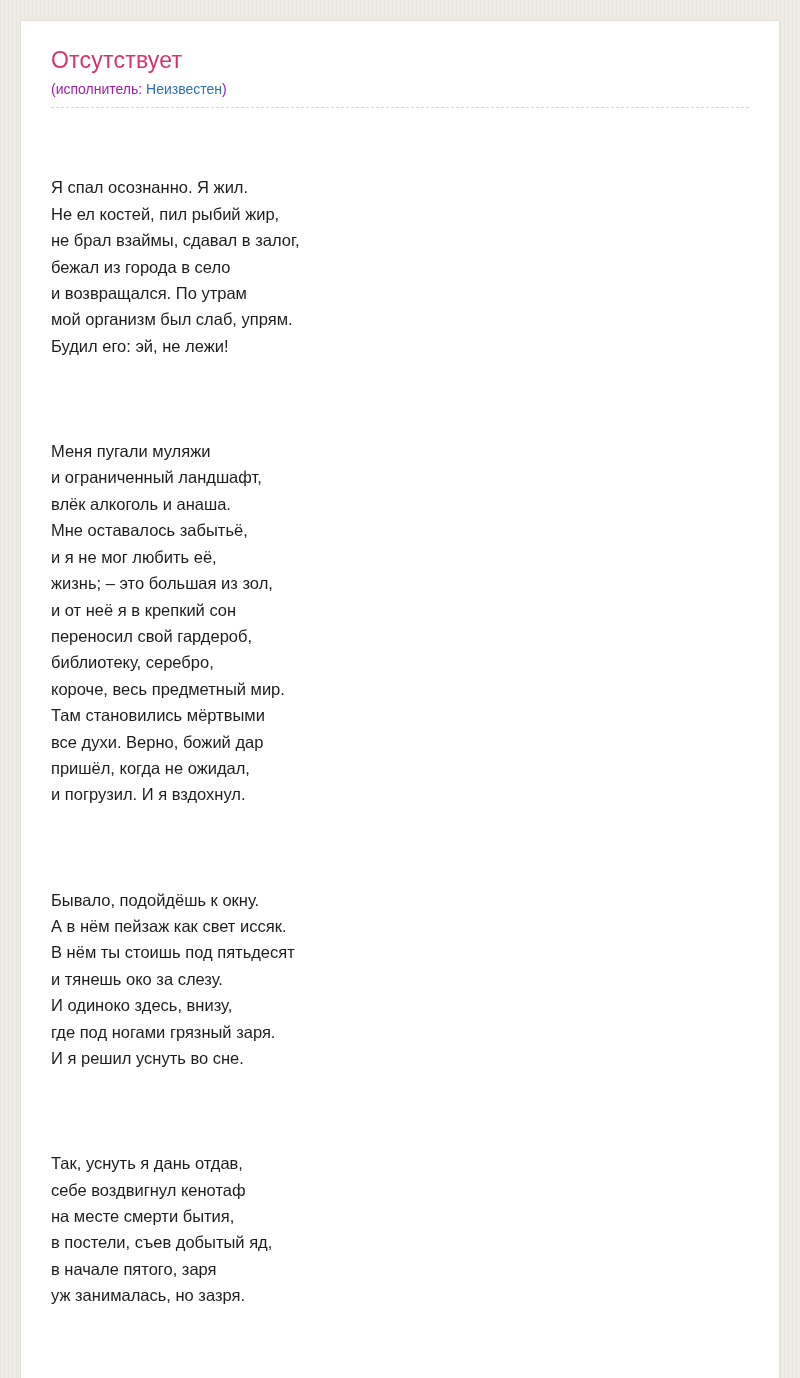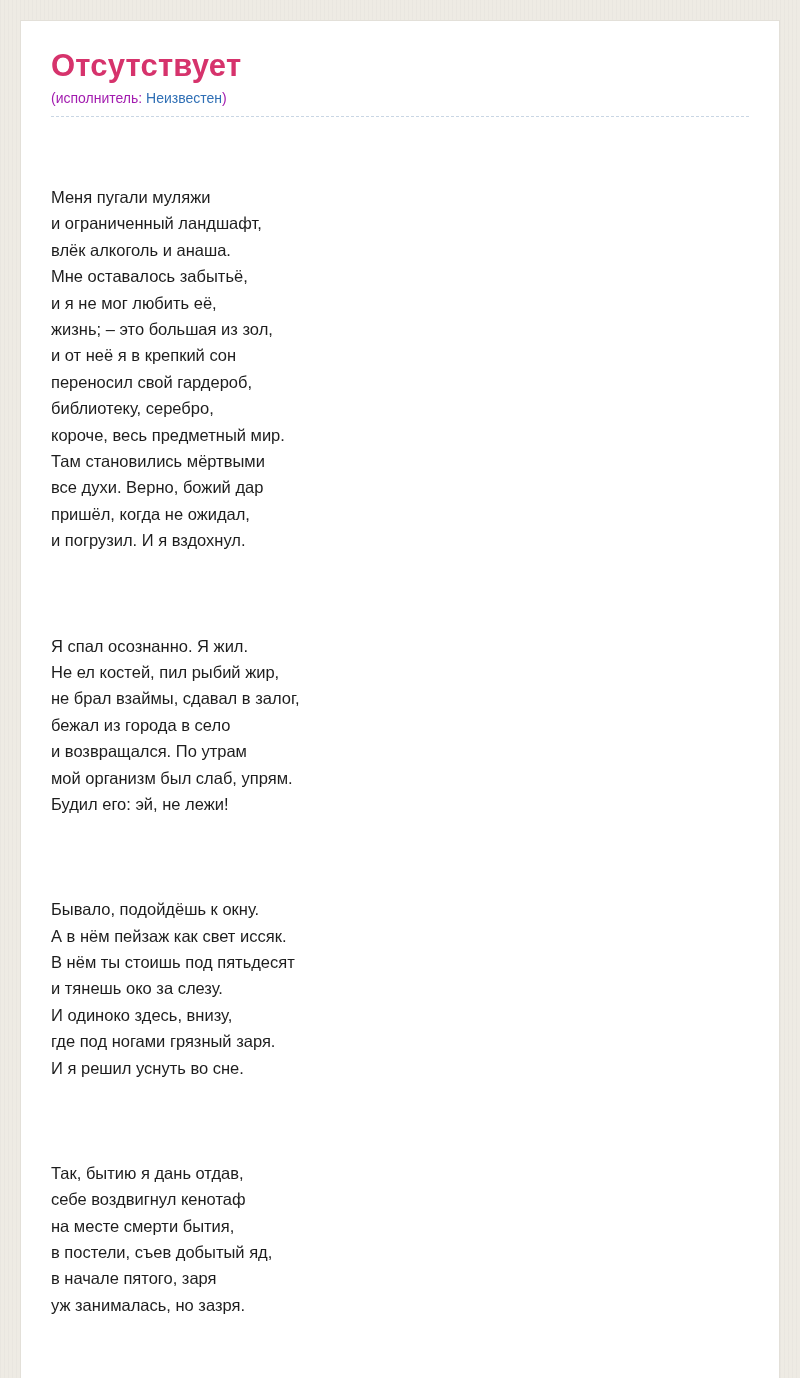--- a/index.html
+++ b/index.html
@@ -27,22 +27,22 @@
     width: 760px;
     min-height: 1338px;
     box-sizing: border-box;
     background: #ffffff;
     border: 1px solid #e3e0d9;
     box-shadow: 0 0 0 1px rgba(255,255,255,0.6) inset;
     padding: 26px 30px 40px 30px;
   }
   .song-title {
     color: #d6336c;
-    font-size: 31px;
-    font-weight: bold;
+    font-size: 23px;
+    font-weight: normal;
     line-height: 1.2;
     margin: 0 0 6px 0;
     letter-spacing: 0.2px;
   }
   .artist-line {
     font-size: 14px;
     color: #2b2b2b;
     padding-bottom: 10px;
     border-bottom: 1px dashed #c9d6e4;
     margin-bottom: 14px;
@@ -76,49 +76,49 @@
 <div class="page-frame">
   <div class="sheet">
 
     <h1 class="song-title">Отсутствует</h1>
 
     <div class="artist-line">
       <span class="paren">(исполнитель: </span><a class="artist-link" href="#">Неизвестен</a><span class="paren">)</span>
     </div>
 
     <div class="lyrics">
+      <p class="stanza">Я спал осознанно. Я жил.
+Не ел костей, пил рыбий жир,
+не брал взаймы, сдавал в залог,
+бежал из города в село
+и возвращался. По утрам
+мой организм был слаб, упрям.
+Будил его: эй, не лежи!</p>
       <p class="stanza">Меня пугали муляжи
 и ограниченный ландшафт,
 влёк алкоголь и анаша.
 Мне оставалось забытьё,
 и я не мог любить её,
 жизнь; – это большая из зол,
 и от неё я в крепкий сон
 переносил свой гардероб,
 библиотеку, серебро,
 короче, весь предметный мир.
 Там становились мёртвыми
 все духи. Верно, божий дар
 пришёл, когда не ожидал,
 и погрузил. И я вздохнул.</p>
-      <p class="stanza">Я спал осознанно. Я жил.
-Не ел костей, пил рыбий жир,
-не брал взаймы, сдавал в залог,
-бежал из города в село
-и возвращался. По утрам
-мой организм был слаб, упрям.
-Будил его: эй, не лежи!</p>
       <p class="stanza">Бывало, подойдёшь к окну.
 А в нём пейзаж как свет иссяк.
 В нём ты стоишь под пятьдесят
 и тянешь око за слезу.
 И одиноко здесь, внизу,
 где под ногами грязный заря.
 И я решил уснуть во сне.</p>
-      <p class="stanza">Так, бытию я дань отдав,
+      <p class="stanza">Так, уснуть я дань отдав,
 себе воздвигнул кенотаф
 на месте смерти бытия,
 в постели, съев добытый яд,
 в начале пятого, заря
 уж занималась, но зазря.</p>
       
       
     </div>
 
   </div>

